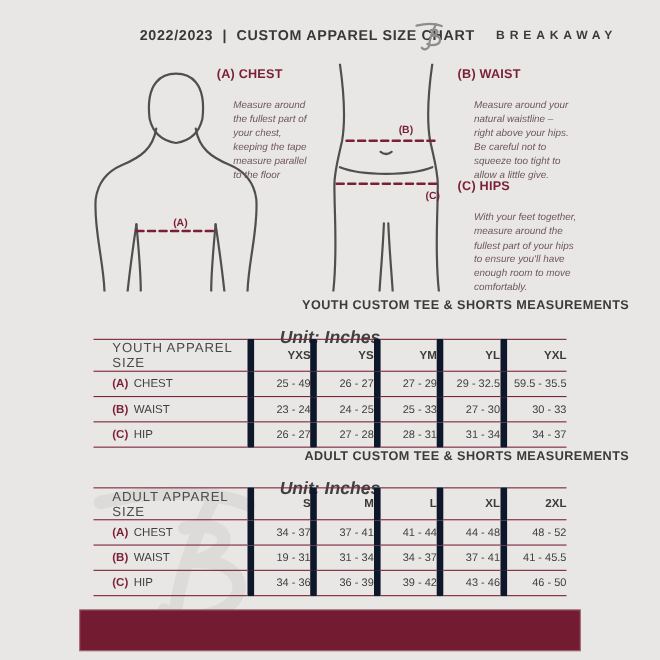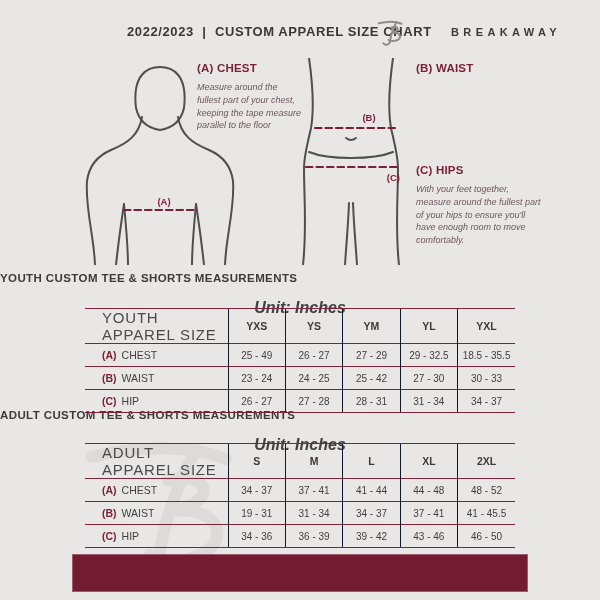--- a/index.html
+++ b/index.html
@@ -22,46 +22,46 @@
   .brand .logo{width:27px;height:30px;color:#8d8d8d;}
   .brand-name{font-size:11px;font-weight:700;letter-spacing:4.4px;color:#3b3b3b;padding-left:38px;}
   
   .fig{position:absolute;}
   .fig path{fill:none;stroke:#4f4f4f;stroke-width:2;stroke-linecap:round;}
   .fig path.dash{stroke:#7a1f35;stroke-width:2.2;stroke-dasharray:6.5 4;}
   .fig text{font-family:"Liberation Sans",sans-serif;font-size:9.5px;font-weight:700;fill:#7a1f35;}
   
   .guide{position:absolute;}
   .guide h3{margin:0 0 7px 0;font-size:11.5px;font-weight:800;color:#7a1f35;letter-spacing:.2px;}
-  .guide p{margin:0;font-size:9px;font-style:italic;line-height:1.42;color:#6e5660;}
+  .guide p{margin:15px;font-size:9px;font-style:italic;line-height:1.42;color:#6e5660;}
   
   .sec-title{
-    position:absolute;left:0;width:572px;text-align:left;
+    position:absolute;left:0;width:572px;text-align:right;
     font-size:11.5px;font-weight:800;letter-spacing:.4px;color:#3b3b3b;
   }
   .sec-unit{
     position:absolute;left:0;width:600px;text-align:center;
     font-size:16px;font-style:italic;font-weight:600;color:#414141;margin-top:11px;
   }
   
   .size-table{
     position:absolute;left:85px;width:430px;
     border-collapse:collapse;table-layout:fixed;z-index:2;
   }
   .size-table col.c0{width:143px;}
   .size-table th,.size-table td{
-    border-top:1px solid #7e2438;border-left:1px solid #0f172a;
-    height:22px;padding:0;text-align:center;vertical-align:middle;
+    border-top:1px solid #7e2438;border-left:6px solid #0f172a;
+    height:22px;padding:0;text-align:right;vertical-align:middle;
     background:transparent;
   }
   .size-table th:first-child,.size-table td:first-child{border-left:none;}
   .size-table tr:last-child td{border-bottom:1px solid #7e2438;}
   .size-table th{font-size:10.5px;font-weight:700;color:#3b3b3b;}
   .size-table th.lbl-head{
-    text-align:left;padding-left:17px;font-size:15px;font-weight:400;
+    text-align:left;padding-left:17px;font-size:12px;font-weight:400;
     letter-spacing:.8px;color:#4a4a4a;
   }
   .size-table td{font-size:10px;color:#3f3f3f;}
   .size-table td.row-label{text-align:left;padding-left:17px;font-size:10.5px;}
   .size-table td.row-label .pfx{color:#7a1f35;font-weight:800;margin-right:5px;}
   
   .watermark{position:absolute;left:82px;top:418px;width:158px;height:180px;color:#dcdbd9;z-index:1;}
   .footer-bar{
     position:absolute;left:72px;top:554px;width:456px;height:38px;
     background:#731c31;box-shadow:inset 0 0 0 1px rgba(255,255,255,.28);z-index:3;
@@ -129,20 +129,21 @@
     <path class="dash" d="M 17 109 H 110"></path>
     <text x="111" y="123" text-anchor="end">(C)</text>
   </svg>
 
   <div class="guide" style="left:197px;top:62px;width:106px">
     <h3>(A) CHEST</h3>
     <p>Measure around the fullest part of your chest, keeping the tape measure parallel to the floor</p>
   </div>
   <div class="guide" style="left:416px;top:62px;width:122px">
     <h3>(B) WAIST</h3>
+    <p>Measure around your natural waistline – right above your hips. Be careful not to squeeze too tight to allow a little give.</p>
   </div>
   <div class="guide" style="left:416px;top:164px;width:126px">
     <h3>(C) HIPS</h3>
     <p>With your feet together, measure around the fullest part of your hips to ensure you'll have enough room to move comfortably.</p>
   </div>
 
   <div class="sec-title" style="top:272px">YOUTH CUSTOM TEE &amp; SHORTS MEASUREMENTS</div>
   <div class="sec-unit" style="top:288px">Unit: Inches</div>
 
   <table class="size-table" style="top:308px">
@@ -166,29 +167,29 @@
     </thead>
     <tbody>
       <tr>
         <td class="row-label">
           <span class="pfx">(A)</span><span>CHEST</span>
         </td>
         <td>25 - 49</td>
         <td>26 - 27</td>
         <td>27 - 29</td>
         <td>29 - 32.5</td>
-        <td>18.5 - 35.5</td>
+        <td>59.5 - 35.5</td>
       </tr>
       <tr>
         <td class="row-label">
           <span class="pfx">(B)</span><span>WAIST</span>
         </td>
         <td>23 - 24</td>
         <td>24 - 25</td>
-        <td>25 - 42</td>
+        <td>25 - 33</td>
         <td>27 - 30</td>
         <td>30 - 33</td>
       </tr>
       <tr>
         <td class="row-label">
           <span class="pfx">(C)</span><span>HIP</span>
         </td>
         <td>26 - 27</td>
         <td>27 - 28</td>
         <td>28 - 31</td>

